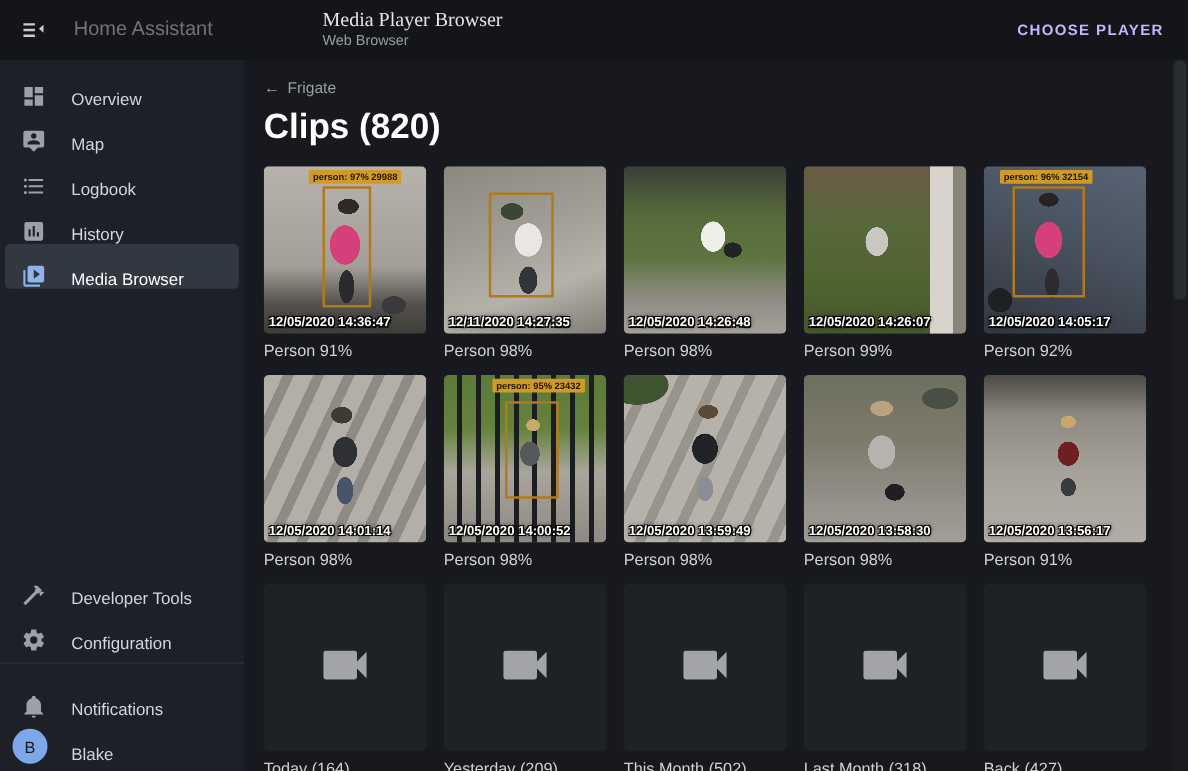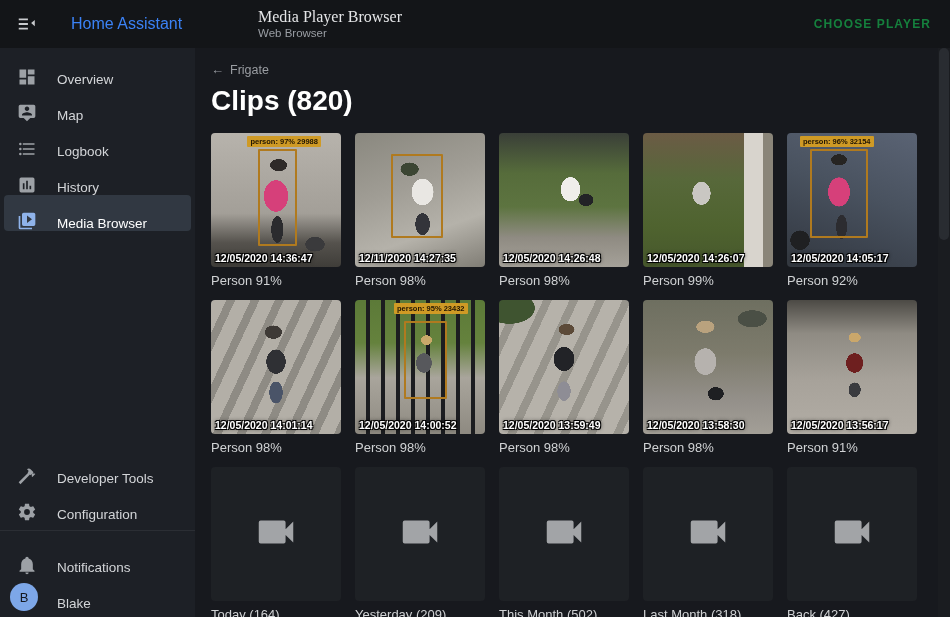--- a/index.html
+++ b/index.html
@@ -5,25 +5,25 @@
   html,body{margin:0;padding:0;width:950px;height:617px;overflow:hidden;background:#17191e;
     font-family:"Liberation Sans",sans-serif;-webkit-font-smoothing:antialiased;}
   *{box-sizing:border-box;}
 
   
   .app-bar{position:fixed;top:0;left:0;width:950px;height:48px;background:#131518;
     display:flex;align-items:center;z-index:20;}
   .app-bar-left{width:195px;flex:0 0 195px;display:flex;align-items:center;padding-left:15px;}
   .menu-btn{width:24px;height:24px;display:flex;align-items:center;justify-content:center;cursor:pointer;}
   .menu-btn svg{fill:#c9cbce;}
-  .ha-title{color:#3b82f6;font-size:16px;margin-left:32px;white-space:nowrap;}
+  .ha-title{color:#737373;font-size:16px;margin-left:20px;white-space:nowrap;}
   .media-title-block{margin-left:63px;line-height:1.15;}
   .media-title{color:#e4e5e7;font-size:16px;font-family:Liberation Serif, serif;}
   .media-subtitle{color:#9a9ea4;font-size:11.5px;margin-top:1px;}
-  .choose-player{margin-left:auto;margin-right:15px;color:#15803d;font-size:12px;font-weight:700;
+  .choose-player{margin-left:auto;margin-right:15px;color:#c4b5fd;font-size:12px;font-weight:700;
     letter-spacing:1.1px;cursor:pointer;padding:6px 4px;border-radius:3px;}
 
   
   .sidebar{position:fixed;top:48px;left:0;width:195px;height:569px;background:#1d2026;
     display:flex;flex-direction:column;padding:3px 0 6px 0;z-index:10;}
   .sidebar-item{height:36px;flex:0 0 36px;display:flex;align-items:flex-end;margin:0 4px;
     padding-left:13px;border-radius:4px;cursor:pointer;color:#d3d5d8;font-size:13.5px;}
   .sidebar-item .s-icon{width:20px;height:20px;display:flex;align-items:center;justify-content:center;}
   .sidebar-item .s-icon svg{fill:#9da1a6;}
   .sidebar-item .s-label{margin-left:20px;font-weight:500;}

